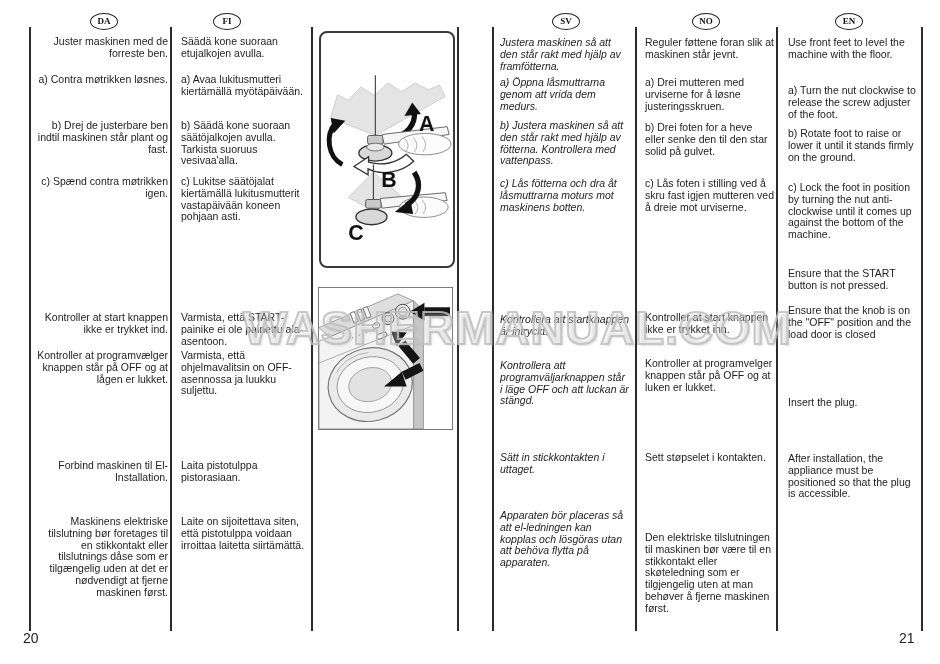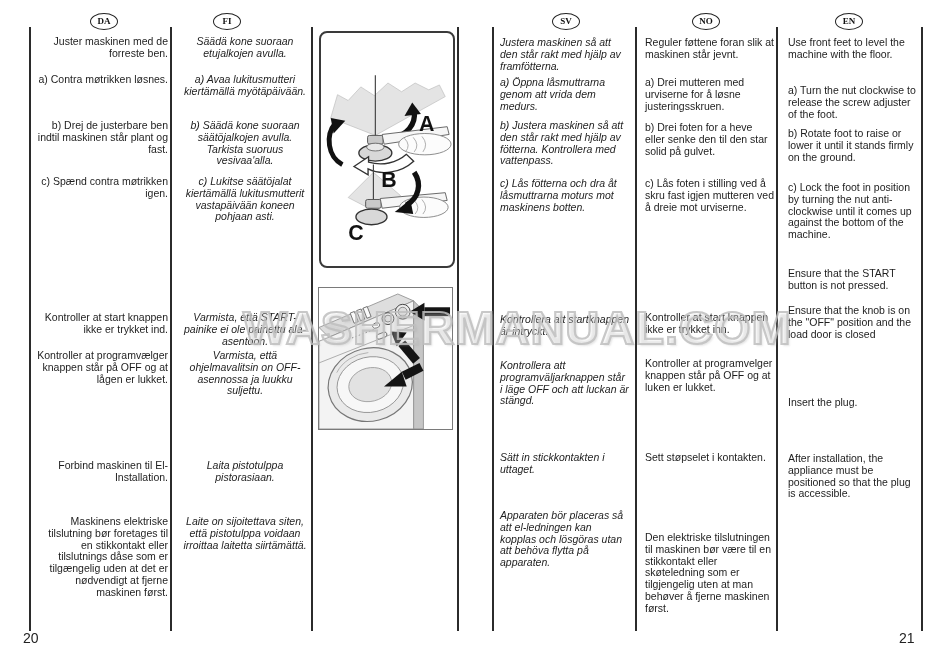--- a/index.html
+++ b/index.html
@@ -5,21 +5,21 @@
   html,body{margin:0;padding:0;background:#ffffff;}
   .page{position:relative;width:940px;height:664px;background:#ffffff;overflow:hidden;
         font-family:"Liberation Sans",sans-serif;color:#1d1d1d;}
   .vline{position:absolute;top:27px;height:604px;width:2px;background:#2b2b2b;}
   .badge{position:absolute;top:13px;width:26px;height:15px;border:1.5px solid #222;
          border-radius:50%;text-align:center;line-height:15px;
          font-family:"Liberation Serif",serif;font-weight:bold;font-size:9px;color:#111;
          background:#fff;}
   .para{position:absolute;font-size:10.5px;line-height:11.8px;color:#1d1d1d;}
   .c-da{left:37px;width:131px;text-align:right;}
-  .c-fi{left:181px;width:128px;font-style:italic;text-align:center;}
+  .c-fi{left:181px;width:128px;}
   .c-sv{left:500px;width:130px;font-style:italic;}
   .c-no{left:645px;width:130px;}
   .c-en{left:788px;width:133px;}
   .pagenum{position:absolute;font-size:14px;color:#222;}
   .fig1{position:absolute;left:319px;top:31px;width:136px;height:237px;
         border:2px solid #3a3a3a;border-radius:8px;background:#fff;box-sizing:border-box;}
   .fig2{position:absolute;left:318px;top:287px;width:135px;height:143px;
         border:1px solid #7a7a7a;background:#fff;box-sizing:border-box;}
   .fig1 svg,.fig2 svg{display:block;width:100%;height:100%;}
   .watermark{position:absolute;left:243px;top:300px;z-index:40;pointer-events:none;

